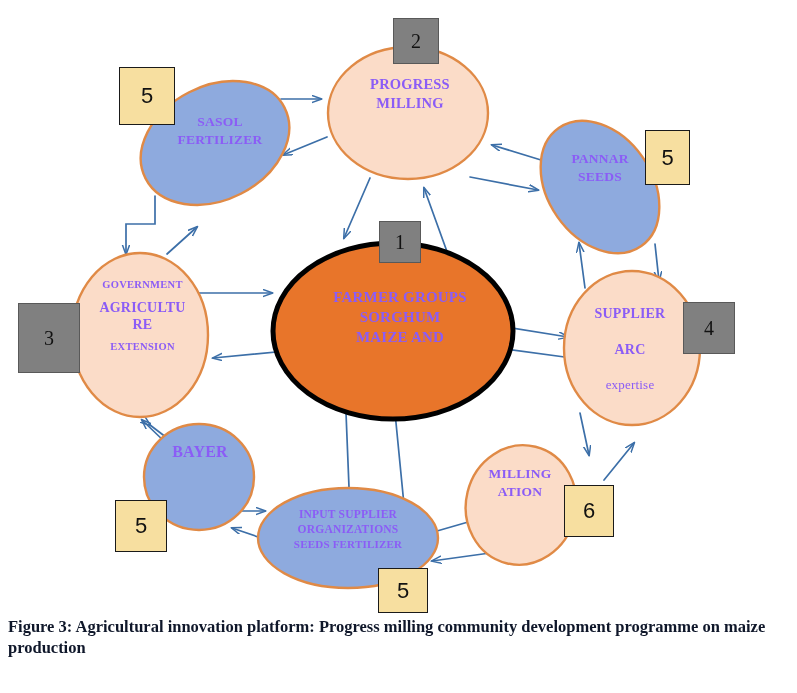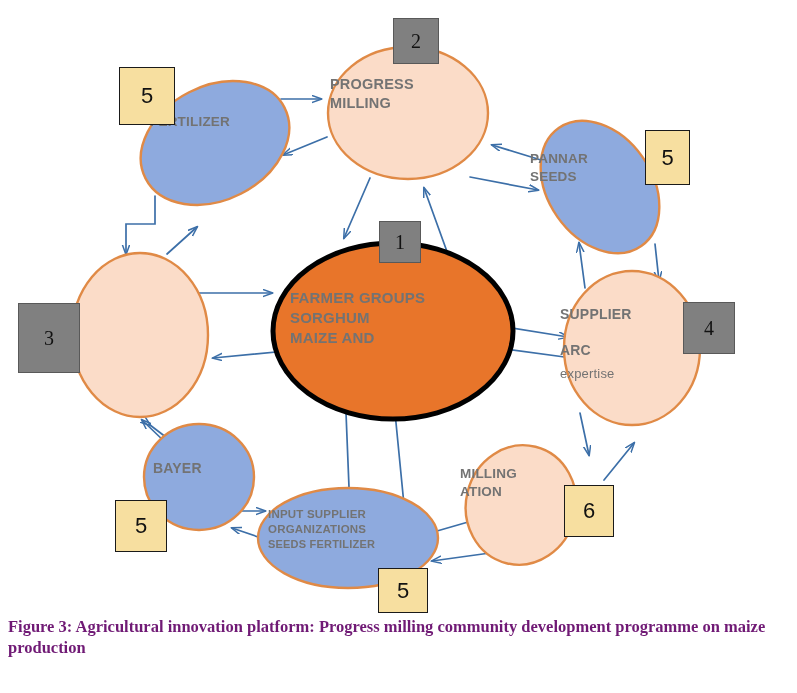--- a/index.html
+++ b/index.html
@@ -11,24 +11,26 @@
     position:relative;
   }
   #diagram{
     position:absolute;left:0;top:0;width:797px;height:615px;
   }
   svg.canvas{position:absolute;left:0;top:0;width:797px;height:615px;}
 
   
   .node-label{
     position:absolute;
-    color:#737373;
+    text-align:center;
+    color:#8b5cf6;
     line-height:1.32;
     pointer-events:none;
     letter-spacing:.2px;
+    font-family:Liberation Serif, serif;
   }
 
   
   #lbl-center{
     left:290px;top:288px;width:220px;
     font-size:15px;font-weight:bold;
   }
   #lbl-progress{
     left:330px;top:75px;width:160px;
     font-size:14.5px;font-weight:bold;
@@ -46,24 +48,24 @@
     font-size:13.5px;
   }
   #lbl-gov .line-sm{font-size:10.5px;font-weight:bold;letter-spacing:.3px;}
   #lbl-gov .line-lg{font-size:14px;font-weight:bold;line-height:1.25;}
   #lbl-research{
     left:560px;top:305px;width:140px;
     font-size:14px;
   }
   #lbl-research .r-title{font-weight:bold;display:block;}
   #lbl-research .r-arc{font-weight:bold;display:block;margin-top:18px;}
-  #lbl-research .r-exp{font-weight:normal;display:block;font-size:13px;margin-top:5px;}
+  #lbl-research .r-exp{font-weight:normal;display:block;font-size:13px;margin-top:16px;}
   #lbl-bayer{
-    left:145px;top:459px;width:110px;
-    font-size:14px;font-weight:bold;margin-left:8px;
+    left:145px;top:441px;width:110px;
+    font-size:16px;font-weight:bold;
   }
   #lbl-input{
     left:268px;top:507px;width:160px;
     font-size:11.5px;font-weight:bold;
   }
   #lbl-input .l3{font-size:11px;}
   #lbl-mech{
     left:460px;top:465px;width:120px;
     font-size:13.5px;font-weight:bold;
   }
@@ -86,21 +88,21 @@
     background:#F7DFA0;
     border:1.6px solid #1a1a1a;
     font-size:22px;
     font-family:"Liberation Sans", sans-serif;
   }
 
   
   #caption{
     position:absolute;left:8px;top:616px;width:786px;
     font-family:"Liberation Serif", serif;
-    color:#701a75;
+    color:#0f172a;
   }
   #caption .cap-main{
     font-weight:bold;font-size:16.5px;line-height:1.30;
     margin:0;
   }
   #caption .cap-src{
     font-weight:normal;font-size:15.5px;line-height:1.3;
     margin:2px 0 0 0;
   }
 </style>
@@ -182,33 +184,40 @@
     <ellipse cx="632" cy="348" rx="68" ry="77" fill="#FBDCC8" stroke="#E08A46" stroke-width="2.4"></ellipse>
 
     <ellipse cx="199" cy="477" rx="55" ry="53" fill="#8EAADE" stroke="#E08A46" stroke-width="2.4"></ellipse>
 
     <ellipse cx="348" cy="538" rx="90" ry="50" fill="#8EAADE" stroke="#E08A46" stroke-width="2.4"></ellipse>
 
     <ellipse cx="521" cy="505" rx="55" ry="60" transform="rotate(14 521 505)" fill="#FBDCC8" stroke="#E08A46" stroke-width="2.4"></ellipse>
   </svg>
 
   <div class="node-label" id="lbl-sasol">
+    <div>SASOL</div>
     <div>FERTILIZER</div>
   </div>
 
   <div class="node-label" id="lbl-progress">
     <div>PROGRESS</div>
     <div>MILLING</div>
   </div>
 
   <div class="node-label" id="lbl-pannar">
     <div>PANNAR</div>
     <div>SEEDS</div>
   </div>
 
+  <div class="node-label" id="lbl-gov">
+    <div class="line-sm">GOVERNMENT</div>
+    <div class="line-lg" style="margin-top:7px;">AGRICULTU</div>
+    <div class="line-lg">RE</div>
+    <div class="line-sm" style="margin-top:6px;">EXTENSION</div>
+  </div>
 
   <div class="node-label" id="lbl-center">
     <div>FARMER GROUPS</div>
     <div>SORGHUM</div>
     <div>MAIZE AND</div>
   </div>
 
   <div class="node-label" id="lbl-research">
     <span class="r-title">SUPPLIER</span>
     <span class="r-arc">ARC</span>

